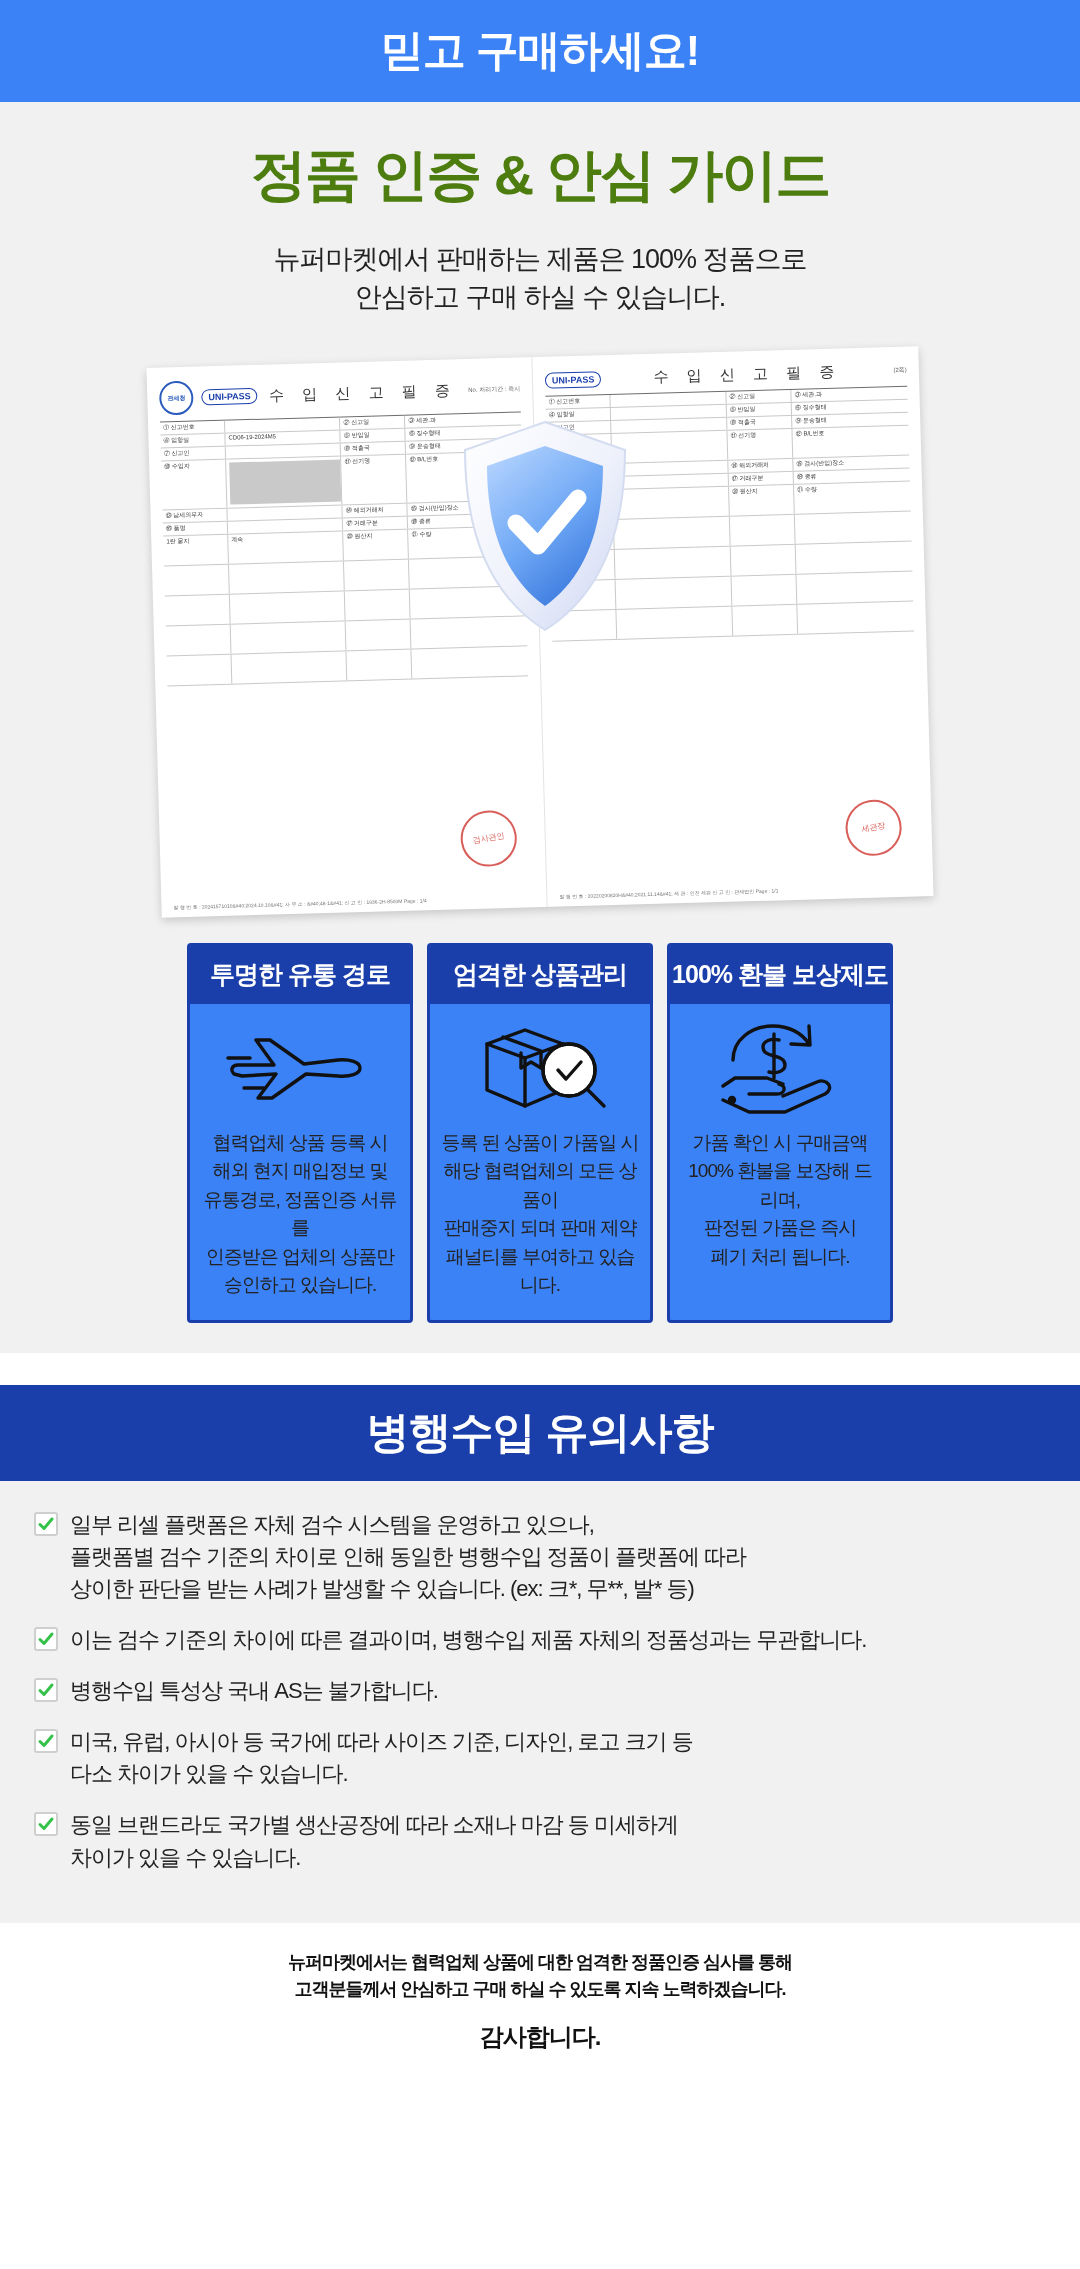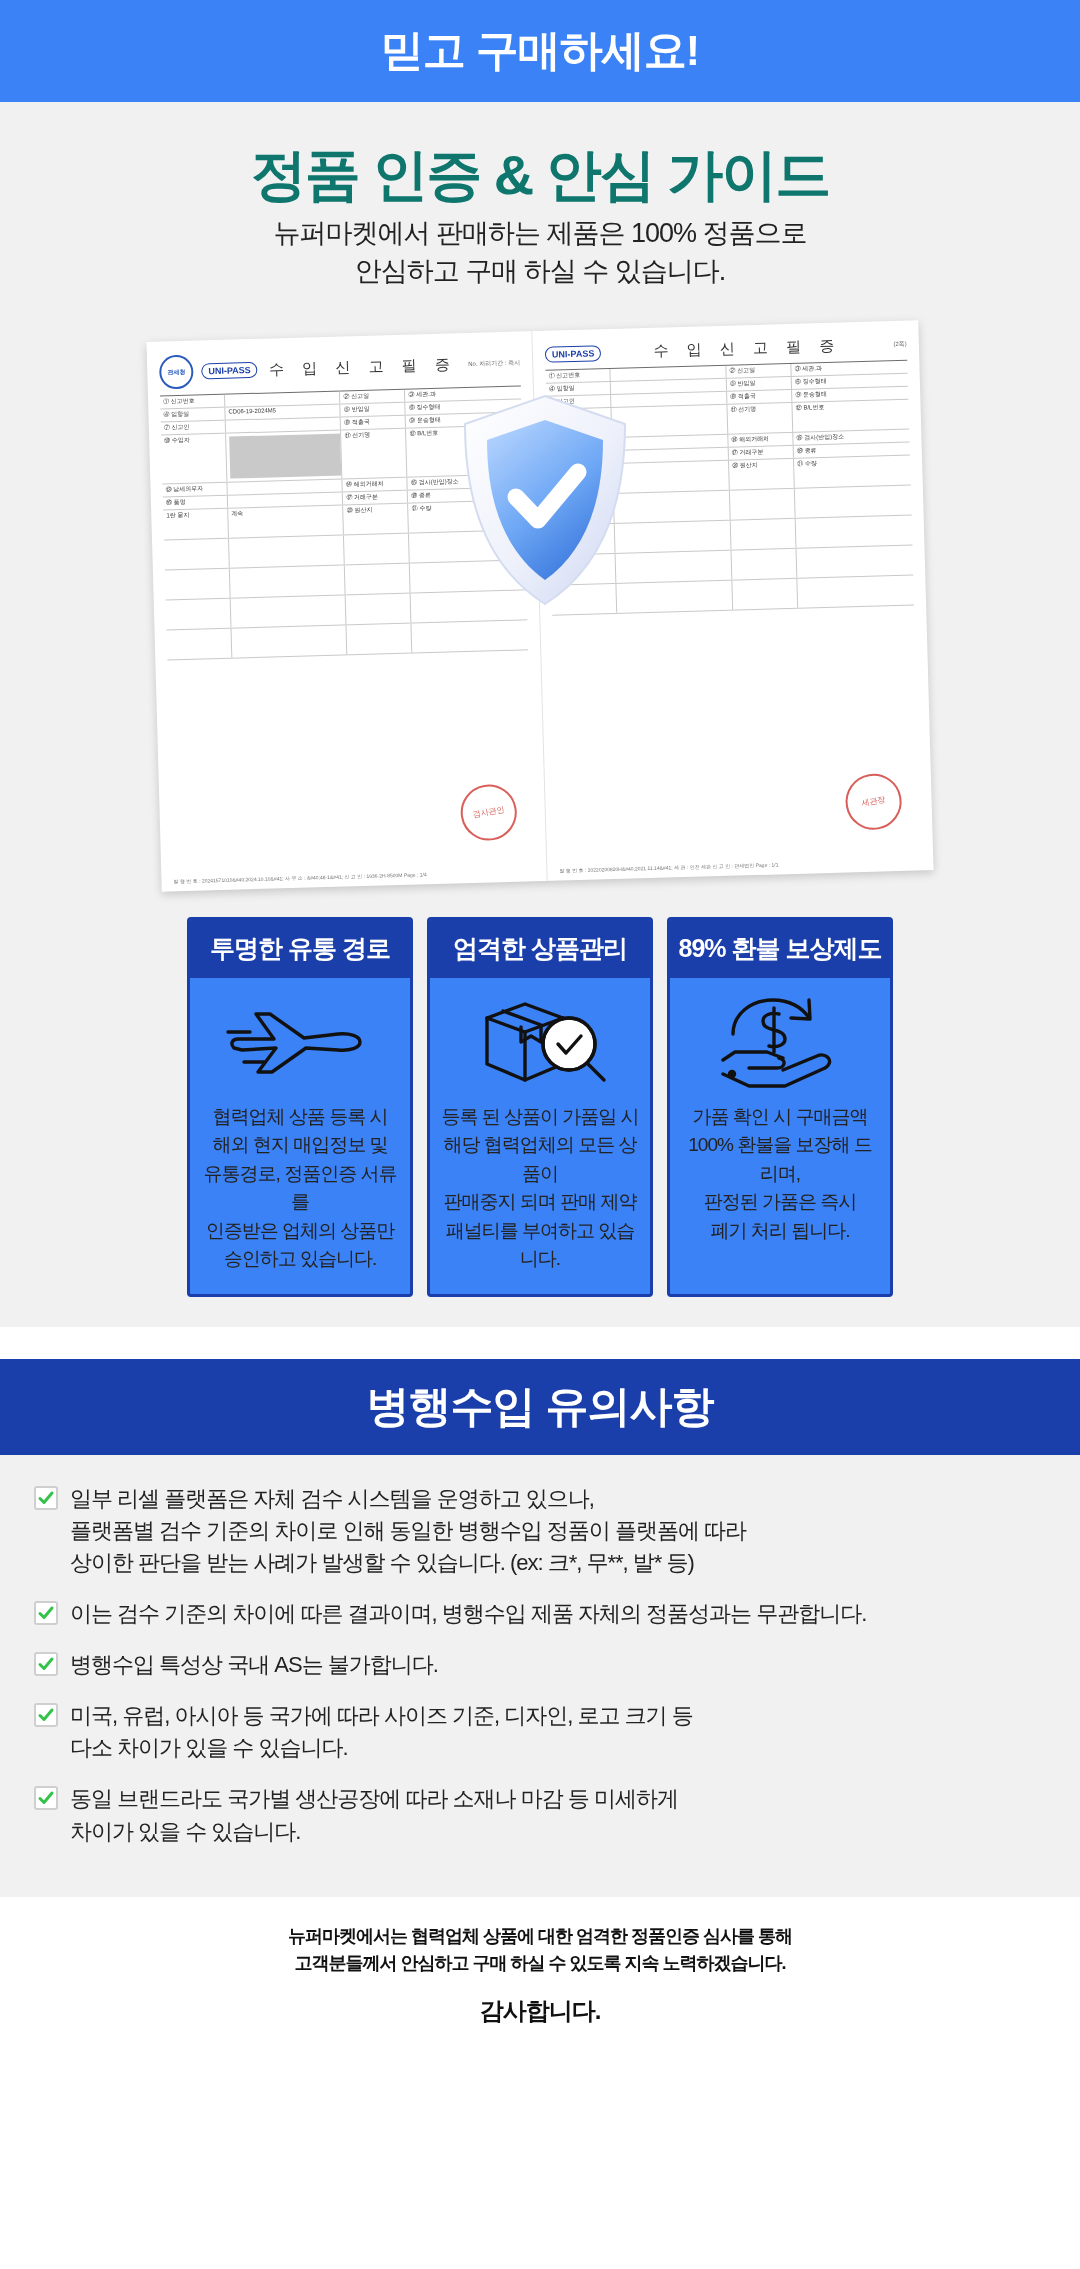--- a/index.html
+++ b/index.html
@@ -27,24 +27,25 @@
     letter-spacing: -1px;
   }
 
   
   .light-sec {
     background: #f1f1f1;
     padding: 36px 0 30px 0;
   }
   .main-title {
     text-align: center;
-    color: #0f766e;
+    color: #4d7c0f;
     font-size: 56px;
     font-weight: bold;
     letter-spacing: -2px;
+    margin-bottom: 26px;
   }
   .sub-desc {
     text-align: center;
     color: #222222;
     font-size: 27px;
     line-height: 1.42;
     letter-spacing: -1px;
   }
 
   
@@ -427,21 +428,21 @@
         </div>
         <div class="card-body">
           <div style="white-space:pre-line;">등록 된 상품이 가품일 시
 해당 협력업체의 모든 상품이
 판매중지 되며 판매 제약
 패널티를 부여하고 있습니다.</div>
         </div>
       </div>
 
       <div class="card">
-        <div class="card-head">89% 환불 보상제도</div>
+        <div class="card-head">100% 환불 보상제도</div>
         <div class="card-icon">
           <svg width="150" height="104" viewBox="0 0 150 104">
             <g fill="none" stroke="#111" stroke-width="3.4" stroke-linejoin="round" stroke-linecap="round">
               <path d="M28 46 C28 26 46 12 68 12 C84 12 97 19 104 30"></path>
               <path d="M104 12 L105 31 L86 30"></path>
               <path d="M74 26 C66 24 58 27 58 33 C58 45 80 39 80 51 C80 57 72 60 64 58"></path>
               <path d="M69 20 L69 64"></path>
               <path d="M18 72 L30 64 L62 64 L78 70"></path>
               <path d="M44 80 L72 80 C80 80 82 72 74 70"></path>
               <path d="M78 82 L112 68 C122 64 130 74 120 80 L80 98 L44 98 L18 86"></path>

